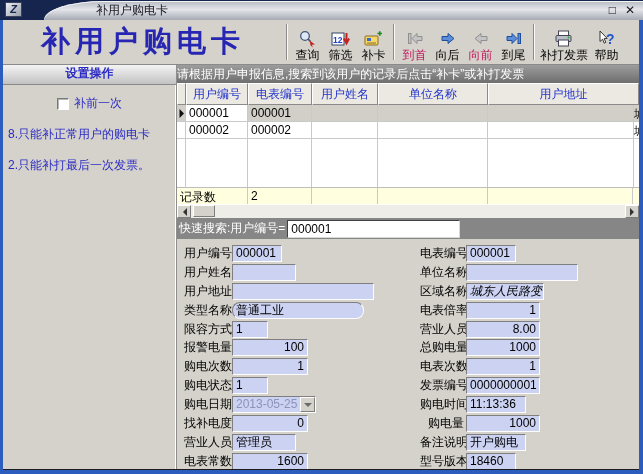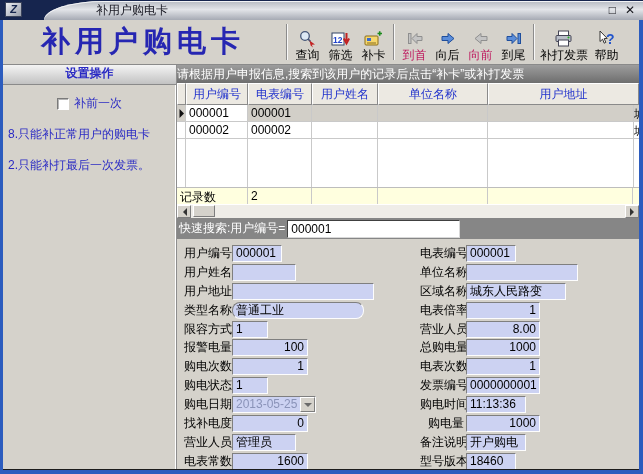--- a/index.html
+++ b/index.html
@@ -361,21 +361,21 @@
               <div class="frow">
                 <span class="flabel">电表编号</span>
                 <div class="ffield" style="width: 50px;">000001</div>
               </div>
               <div class="frow">
                 <span class="flabel">单位名称</span>
                 <div class="ffield" style="width: 112px;"></div>
               </div>
               <div class="frow">
                 <span class="flabel">区域名称</span>
-                <div class="ffield" style="width: 100px;">城东人民路变</div>
+                <div class="ffield" style="width: 78px; font-style: italic;">城东人民路变</div>
               </div>
               <div class="frow">
                 <span class="flabel">电表倍率</span>
                 <div class="ffield ralign" style="width: 74px;">1</div>
               </div>
               <div class="frow">
                 <span class="flabel">营业人员</span>
                 <div class="ffield ralign" style="width: 74px;">8.00</div>
               </div>
               <div class="frow">

